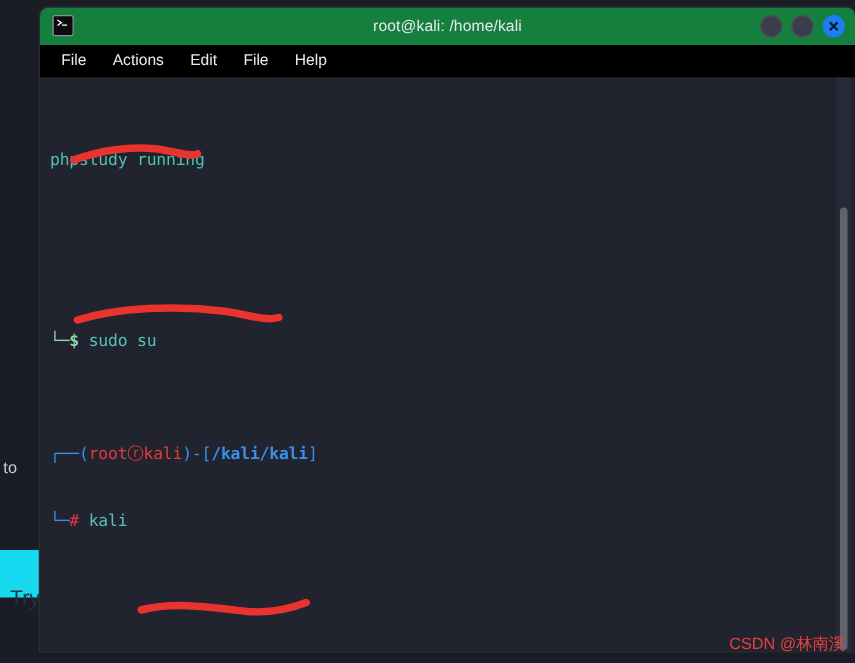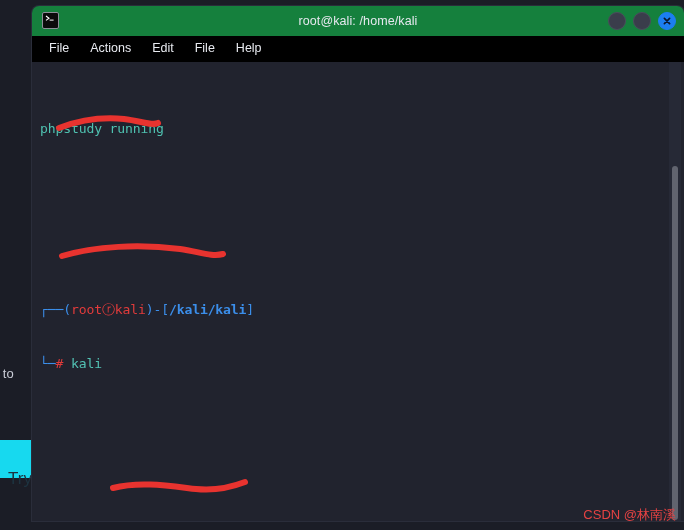--- a/index.html
+++ b/index.html
@@ -248,20 +248,21 @@
     <div class="menu-item">Help</div>
   </div>
 
   <div class="term-wrap">
     <div class="term">
 
       <div class="row"><span class="c-teal">phpstudy running</span></div>
       <div class="row">&nbsp;</div>
 
       
+      <div class="row"><span class="c-green">└─</span><span class="c-green bold">$</span><span> </span><span class="c-cyan">sudo su</span></div>
 
       
       <div class="row"><span class="c-bluep">┌──(</span><span class="c-red">root</span><span class="c-red">ⓡ</span><span class="c-red">kali</span><span class="c-bluep">)-[</span><span class="c-blue">/kali/kali</span><span class="c-bluep">]</span></div>
       <div class="row"><span class="c-bluep">└─</span><span class="c-red">#</span><span> </span><span class="c-cyan">kali</span></div>
 
       
       
       
       
 

